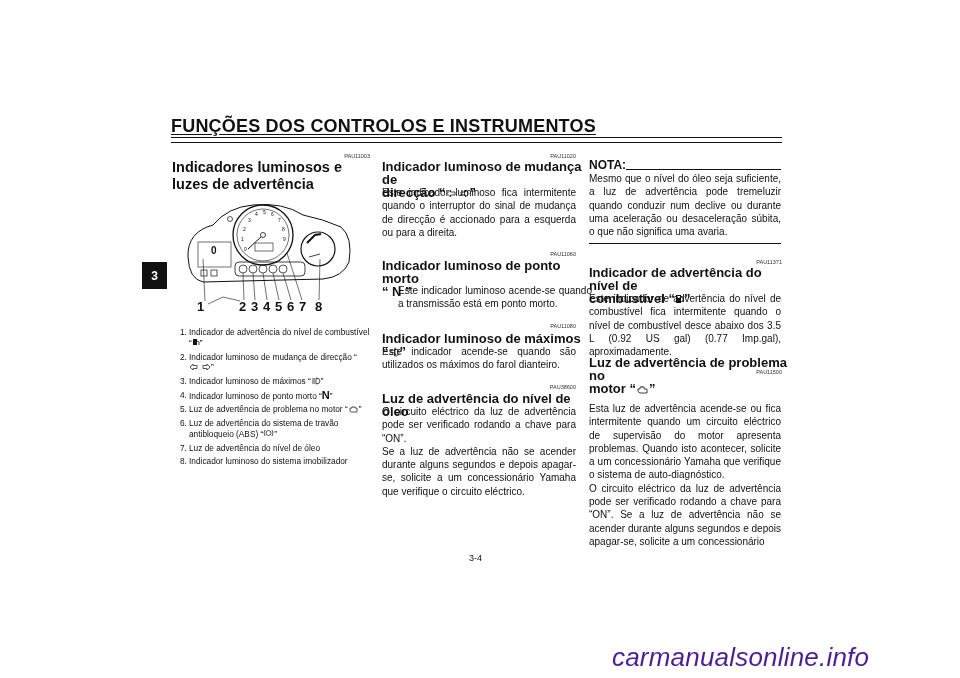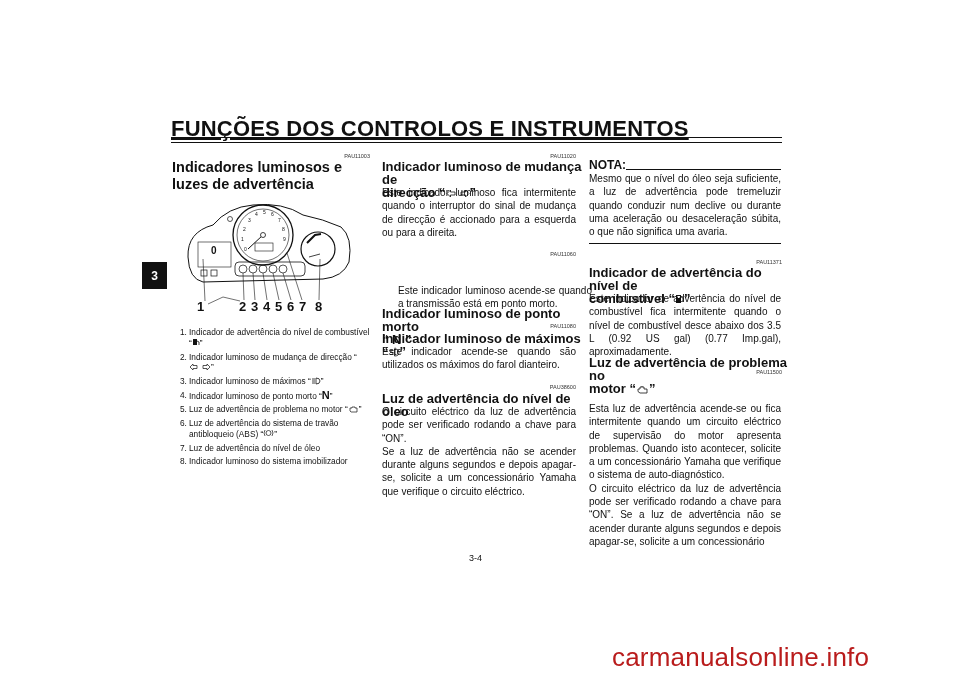--- a/index.html
+++ b/index.html
@@ -1,32 +1,32 @@
 <!DOCTYPE html>
 <html><head>
 <meta charset="utf-8">
 <style>
   html, body { margin:0; padding:0; background:#fff; }
   body { width:960px; height:678px; position:relative; overflow:hidden; font-family:"Liberation Sans", sans-serif; color:#111; }
-  .title { position:absolute; left:171px; top:116px; font-size:22px; font-weight:bold; text-decoration:underline; letter-spacing:0.2px; text-underline-offset:2px; }
+  .title { position:absolute; left:171px; top:116px; font-size:18px; font-weight:bold; text-decoration:underline; letter-spacing:0.2px; text-underline-offset:2px; }
   .title-rule { position:absolute; left:171px; top:137px; width:611px; height:4px; border-top:1.5px solid #111; border-bottom:1.5px solid #111; }
   .chapter-tab { position:absolute; left:142px; top:262px; width:25px; height:27px; background:#111; color:#fff; font-size:12px; font-weight:bold; display:flex; align-items:center; justify-content:center; }
   .code { position:absolute; font-size:5.5px; color:#333; text-align:right; }
   .h-large { position:absolute; left:172px; top:159px; width:200px; font-size:14.5px; font-weight:bold; line-height:17px; }
   .h { position:absolute; font-size:13px; font-weight:bold; line-height:13px; }
   .p { position:absolute; font-size:10px; line-height:13.3px; text-align:justify; }
   .list { position:absolute; left:180px; top:327px; width:190px; font-size:8.3px; line-height:10.6px; }
   .list .item { display:flex; margin-bottom:2.8px; }
   .list .num { width:9px; flex-shrink:0; }
   .icon-inline { display:inline-block; vertical-align:middle; }
   .nota-head { position:absolute; left:589px; top:158px; font-size:12px; font-weight:bold; }
   .nota-line { position:absolute; left:626px; top:169px; width:155px; border-top:1px solid #111; }
   .nota-bottom { position:absolute; left:589px; top:243px; width:192px; border-top:1px solid #111; }
   .page-num { position:absolute; left:469px; top:553px; font-size:9px; }
-  .watermark { position:absolute; left:612px; top:642px; font-size:26px; color:#b91c1c; letter-spacing:0.2px; }
+  .watermark { position:absolute; left:612px; top:642px; font-size:26px; color:#4c1d95; letter-spacing:0.2px;font-style:italic; }
   .figure { position:absolute; left:183px; top:197px; width:170px; height:120px; }
 </style>
 </head>
 <body>
 
 <div class="title">FUNÇÕES DOS CONTROLOS E INSTRUMENTOS</div>
 <div class="title-rule"></div>
 <div class="chapter-tab">3</div>
 
 <div class="code" style="left:300px;top:153px;width:70px;">PAU11003</div>
@@ -143,21 +143,21 @@
 <div class="h" style="left:382px;top:160px;width:200px;">
   <div>Indicador luminoso de mudança de</div>
   <div><span>direcção “</span><span class="icon-inline"><svg width="24" height="9" viewBox="0 0 24 9">
           <path d="M1 4.5 L4.5 1 L4.5 3 L9 3 L9 6 L4.5 6 L4.5 8 Z" fill="none" stroke="#111" stroke-width="0.8"></path>
           <path d="M23 4.5 L19.5 1 L19.5 3 L15 3 L15 6 L19.5 6 L19.5 8 Z" fill="none" stroke="#111" stroke-width="0.8"></path>
         </svg></span><span>”</span></div>
 </div>
 <div class="p" style="left:382px;top:186px;width:194px;">Este indicador luminoso fica intermitente quando o interruptor do sinal de mudança de direcção é accionado para a esquerda ou para a direita.</div>
 
 <div class="code" style="left:500px;top:251px;width:76px;">PAU11060</div>
-<div class="h" style="left:382px;top:259px;width:200px;margin-top:48px;">
+<div class="h" style="left:382px;top:259px;width:200px;">
   <div>Indicador luminoso de ponto morto</div>
   <div>“ N ”</div>
 </div>
 <div class="p" style="left:382px;top:284px;width:194px;margin-left:16px;">Este indicador luminoso acende-se quando a transmissão está em ponto morto.</div>
 
 <div class="code" style="left:500px;top:323px;width:76px;">PAU11080</div>
 <div class="h" style="left:382px;top:332px;width:200px;">
   <span>Indicador luminoso de máximos “</span><span class="icon-inline"><svg width="11" height="9" viewBox="0 0 11 9">
         <path d="M1 2.5 H4.5 M1 4.5 H4.5 M1 6.5 H4.5" stroke="#111" stroke-width="0.8"></path>
         <path d="M5.5 1 Q10 1 10 4.5 Q10 8 5.5 8 Z" fill="none" stroke="#111" stroke-width="0.8"></path>

